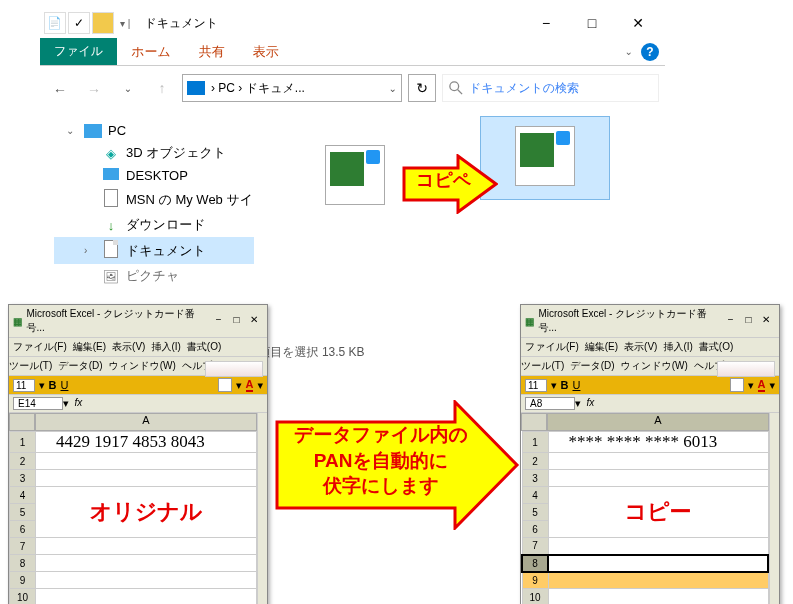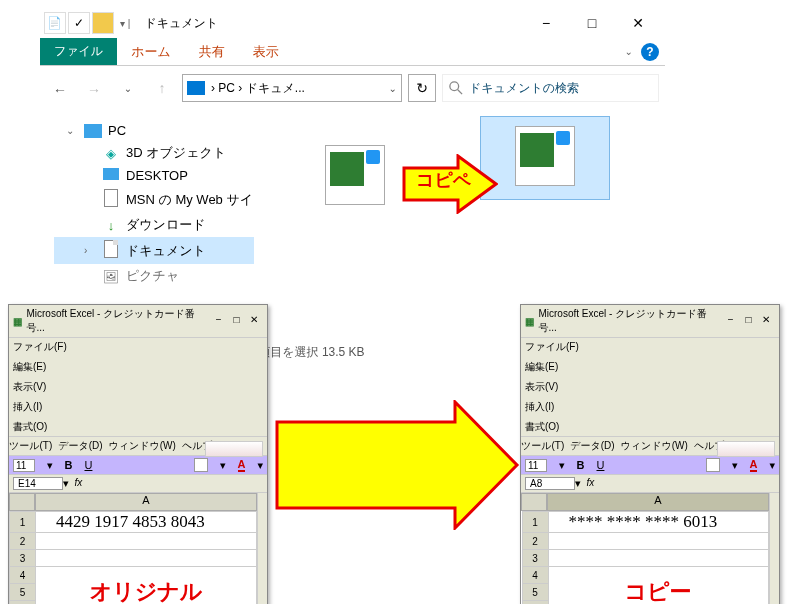--- a/index.html
+++ b/index.html
@@ -15,21 +15,21 @@
 .ribbon { display:flex; align-items:center; height: 28px; border-bottom: 1px solid #ccc; }
 .ribbon .filetab { background:#008272; color:#fff; padding:5px 14px; font-size:12px; }
 .ribbon .rtab { padding:5px 14px; font-size:13px; color:#c2410c; }
 .ribbon .help { margin-left:auto; width:18px; height:18px; border-radius:50%; background:#0078d4; color:#fff; text-align:center; line-height:18px; font-size:12px; font-weight:bold; margin-right:6px; }
 .addrbar { display:flex; align-items:center; padding:8px 6px; gap:6px; }
 .navbtn { width:28px; height:28px; display:flex; align-items:center; justify-content:center; color:#555; font-size:14px; }
 .address { flex:0 0 220px; height:28px; border:1px solid #aaa; display:flex; align-items:center; padding:0 4px; font-size:12px; }
 .address .monitor { width:18px; height:14px; background:#0078d4; display:inline-block; margin-right:6px; }
 .address .dd { margin-left:auto; font-size:10px; color:#555; }
 .refresh { width:28px; height:28px; border:1px solid #aaa; display:flex; align-items:center; justify-content:center; font-size:14px; }
-.search { flex:1; height:28px; border:1px solid #eee; display:flex; align-items:center; padding:0 6px; color:#0c4a6e; font-size:12px; }
+.search { flex:1; height:28px; border:1px solid #eee; display:flex; align-items:center; padding:0 6px; color:#3b82f6; font-size:12px; }
 .search svg { margin-right:6px; }
 
 .tree { position:absolute; left:54px; top:120px; width:200px; font-size:13px; }
 .tree .node { display:flex; align-items:center; padding:3px 0 3px 12px; gap:6px; }
 .tree .child { padding-left: 30px; }
 .tree .sel { background:#cce8ff; }
 .tree .exp { width:12px; color:#666; font-size:10px; }
 .tree .ic { width:18px; text-align:center; }
 .ic-pc { width:18px; height:14px; background:#3ba3e8; display:inline-block; }
 .ic-3d { color:#0aa89e; }
@@ -54,24 +54,24 @@
 .arrow-svg polygon { fill:#ffff00; stroke:#e60000; stroke-width:3; }
 .arrow1 .atxt { position:absolute; left:14px; top:14px; font-size:18px; font-weight:bold; color:#e60000; white-space:nowrap; }
 .arrow2 .atxt { position:absolute; left:16px; top:22px; width:180px; font-size:19px; font-weight:bold; color:#e60000; text-align:center; line-height:1.35; }
 
 .excel { position:absolute; width:260px; background:#fff; border:1px solid #888; box-shadow:2px 2px 4px rgba(0,0,0,0.3); font-size:11px; }
 .excel1 { left:8px; top:304px; }
 .excel2 { left:520px; top:304px; }
 .excel .etitle { display:flex; align-items:center; background:#e8e8d8; padding:2px 4px; border-bottom:1px solid #ccc; font-size:10px; }
 .excel .etitle .spacer { flex:1; }
 .excel .etitle .eb { width:18px; height:14px; text-align:center; font-size:10px; }
-.excel .emenu { display:flex; gap:6px; background:#e8e8d8; padding:2px 4px; font-size:10px; border-bottom:1px solid #ccc;flex-direction:column; }
+.excel .emenu { display:flex; gap:6px; background:#e8e8d8; padding:2px 4px; font-size:10px; border-bottom:1px solid #ccc; }
 .excel .emenu2 { display:flex; gap:6px; background:#e8e8d8; padding:2px 0; font-size:10px; border-bottom:1px solid #ccc; position:relative; }
 .excel .emenu2::after { content:""; position:absolute; right:4px; top:4px; width:56px; height:14px; background:linear-gradient(#fff,#f0e0e0); border:1px solid #ccc; }
-.excel .etool { display:flex; align-items:center; gap:12px; background:#c4b5fd; padding:2px 4px; border-bottom:1px solid #ccc; }
+.excel .etool { display:flex; align-items:center; gap:4px; background:#eab308; padding:2px 4px; border-bottom:1px solid #ccc; }
 .excel .etool .fnt { width:22px; border:1px solid #999; background:#fff; padding:0 2px; text-align:left; font-size:10px; }
 .excel .etool .bold { font-weight:bold; }
 .excel .etool .und { text-decoration:underline; }
 .excel .etool .sq { width:14px; height:14px; display:inline-block; }
 .excel .etool .redA { color:#c00; font-weight:bold; border-bottom:2px solid #c00; }
 .excel .cellref { display:flex; background:#e8e8d8; padding:2px 4px; border-bottom:1px solid #ccc; }
 .excel .cellref .ref { width:50px; border:1px solid #999; background:#fff; padding:0 4px; font-size:10px; }
 .excel .cellref .fx { margin-left:6px; font-style:italic; font-size:10px; }
 .excel .grid { background:#fff; }
 .excel .ghdr { display:flex; }
@@ -192,20 +192,23 @@
 <div class="arrow1">
   <svg class="arrow-svg" width="96" height="60">
       <polygon points="2,14 56,14 56,2 94,30 56,58 56,46 2,46"></polygon>
     </svg>
   <div class="atxt">コピペ</div>
 </div>
 <div class="arrow2">
   <svg class="arrow-svg" width="245" height="130">
       <polygon points="2,22 180,22 180,2 242,65 180,128 180,108 2,108"></polygon>
     </svg>
+  <div class="atxt" style="white-space:pre-line">データファイル内の
+PANを自動的に
+伏字にします</div>
 </div>
 
 <div class="excel excel1">
   <div class="etitle">
       <span style="color:#2e7d32;font-weight:bold;margin-right:4px">▦</span>
       <span>Microsoft Excel - クレジットカード番号...</span>
       <div class="spacer"></div>
       <div class="eb">−</div>
       <div class="eb">□</div>
       <div class="eb">✕</div>

